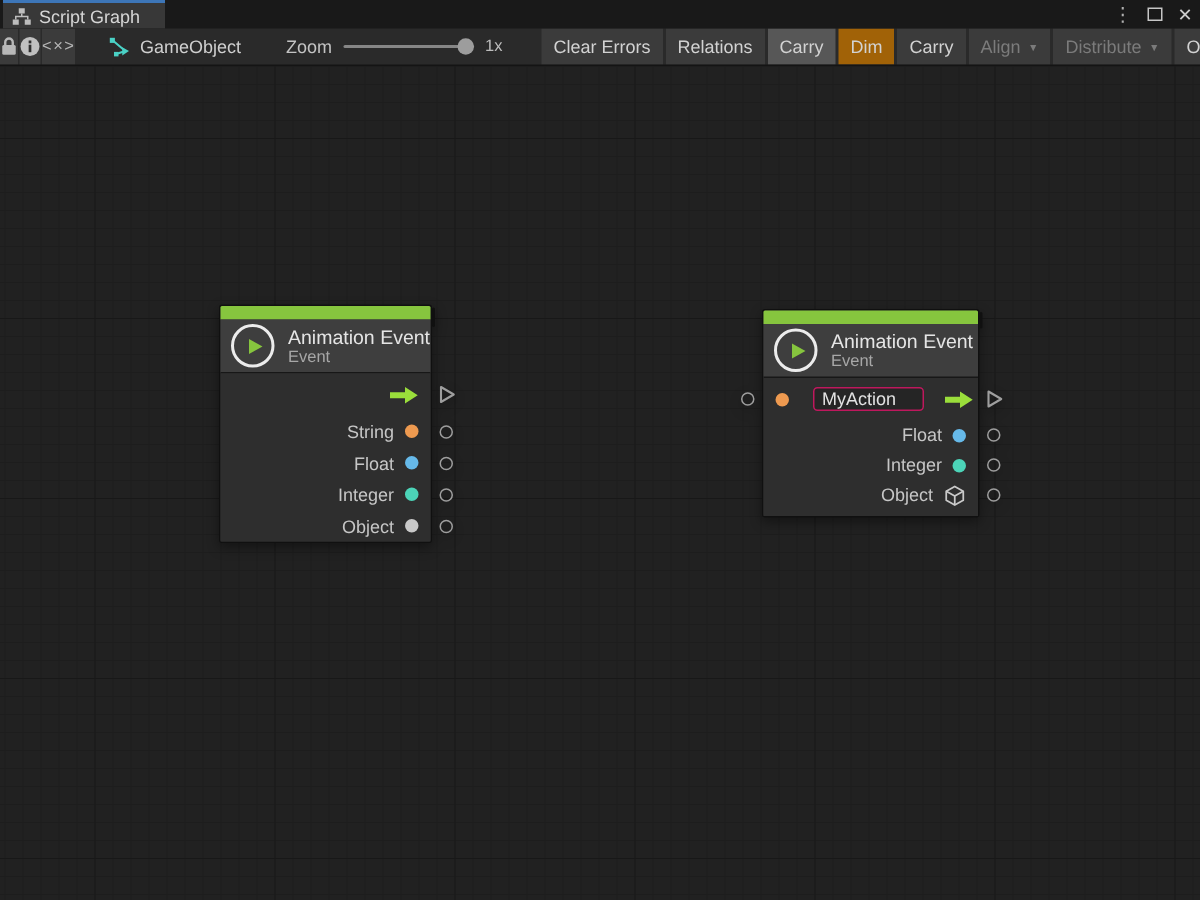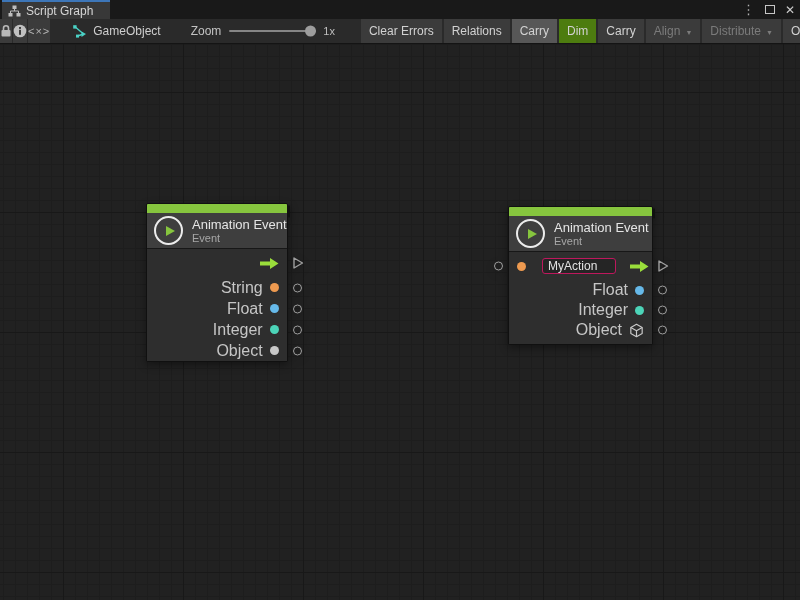--- a/index.html
+++ b/index.html
@@ -30,21 +30,21 @@
   .zoomgrp{display:flex;align-items:center;margin-left:30px;}
   .zoom-label{color:#c3c3c3;font-size:12px;margin-right:8px;}
   .zoom-track{position:relative;width:87px;height:2px;background:#868686;border-radius:1px;}
   .zoom-handle{position:absolute;left:76px;top:50%;transform:translate(0,-50%);
     width:11px;height:11px;border-radius:50%;background:#9d9d9d;}
   .zoom-value{color:#bdbdbd;font-size:11px;margin-left:7px;}
   .tbtns{display:flex;align-items:stretch;margin-left:26px;}
   .tbtn{background:#3b3b3b;color:#d2d2d2;font-size:12px;display:flex;align-items:center;
     padding:0 8px;margin-right:2px;gap:5px;}
   .tbtn.active{background:#575757;}
-  .tbtn.dim-active{background:#4d7c0f;}
+  .tbtn.dim-active{background:#a16207;}
   .tbtn.disabled{color:#7b7b7b;}
   .dd-arrow{font-size:7px;line-height:1;transform:translateY(1px);}
 
   
   .canvas{position:absolute;top:44px;left:0;width:800px;height:556px;
     background-color:#212121;
     background-image:
       linear-gradient(to right,#181818 1px,transparent 1px),
       linear-gradient(to bottom,#181818 1px,transparent 1px),
       linear-gradient(to right,#1d1d1d 1px,transparent 1px),
@@ -65,21 +65,21 @@
     border-top:5.5px solid transparent;border-bottom:5.5px solid transparent;margin-left:3px;}
   .ntitle{color:#e5e5e5;font-size:13px;line-height:15px;}
   .nsub{color:#a7a7a7;font-size:11px;line-height:13px;}
   .node-body{background:#2e2e2e;}
   .row{position:relative;display:flex;align-items:center;justify-content:flex-end;
     gap:7px;padding-right:8px;}
   .row.flow{height:28px;}
   .row.r21{height:21px;}
   .row.r20{height:20px;}
   .row.first{height:28px;justify-content:flex-start;padding-left:8px;padding-right:3px;}
-  .row-label{color:#c6c6c6;font-size:16px;}
+  .row-label{color:#c6c6c6;font-size:12px;}
   .dot{width:9px;height:9px;border-radius:50%;flex:0 0 auto;}
   .dot.string{background:var(--port_string);}
   .dot.float{background:var(--port_float);}
   .dot.integer{background:var(--port_integer);}
   .dot.object{background:var(--port_object);}
   .spacer{flex:1;}
   .name-input{width:74px;height:16px;background:#252525;border:1px solid #be185d;border-radius:3px;
     color:#e2e2e2;font-size:12px;padding:0 5px;margin-left:9px;outline:none;
     font-family:"Liberation Sans",sans-serif;}
   .port{position:absolute;right:-15px;top:50%;transform:translateY(-50%);

